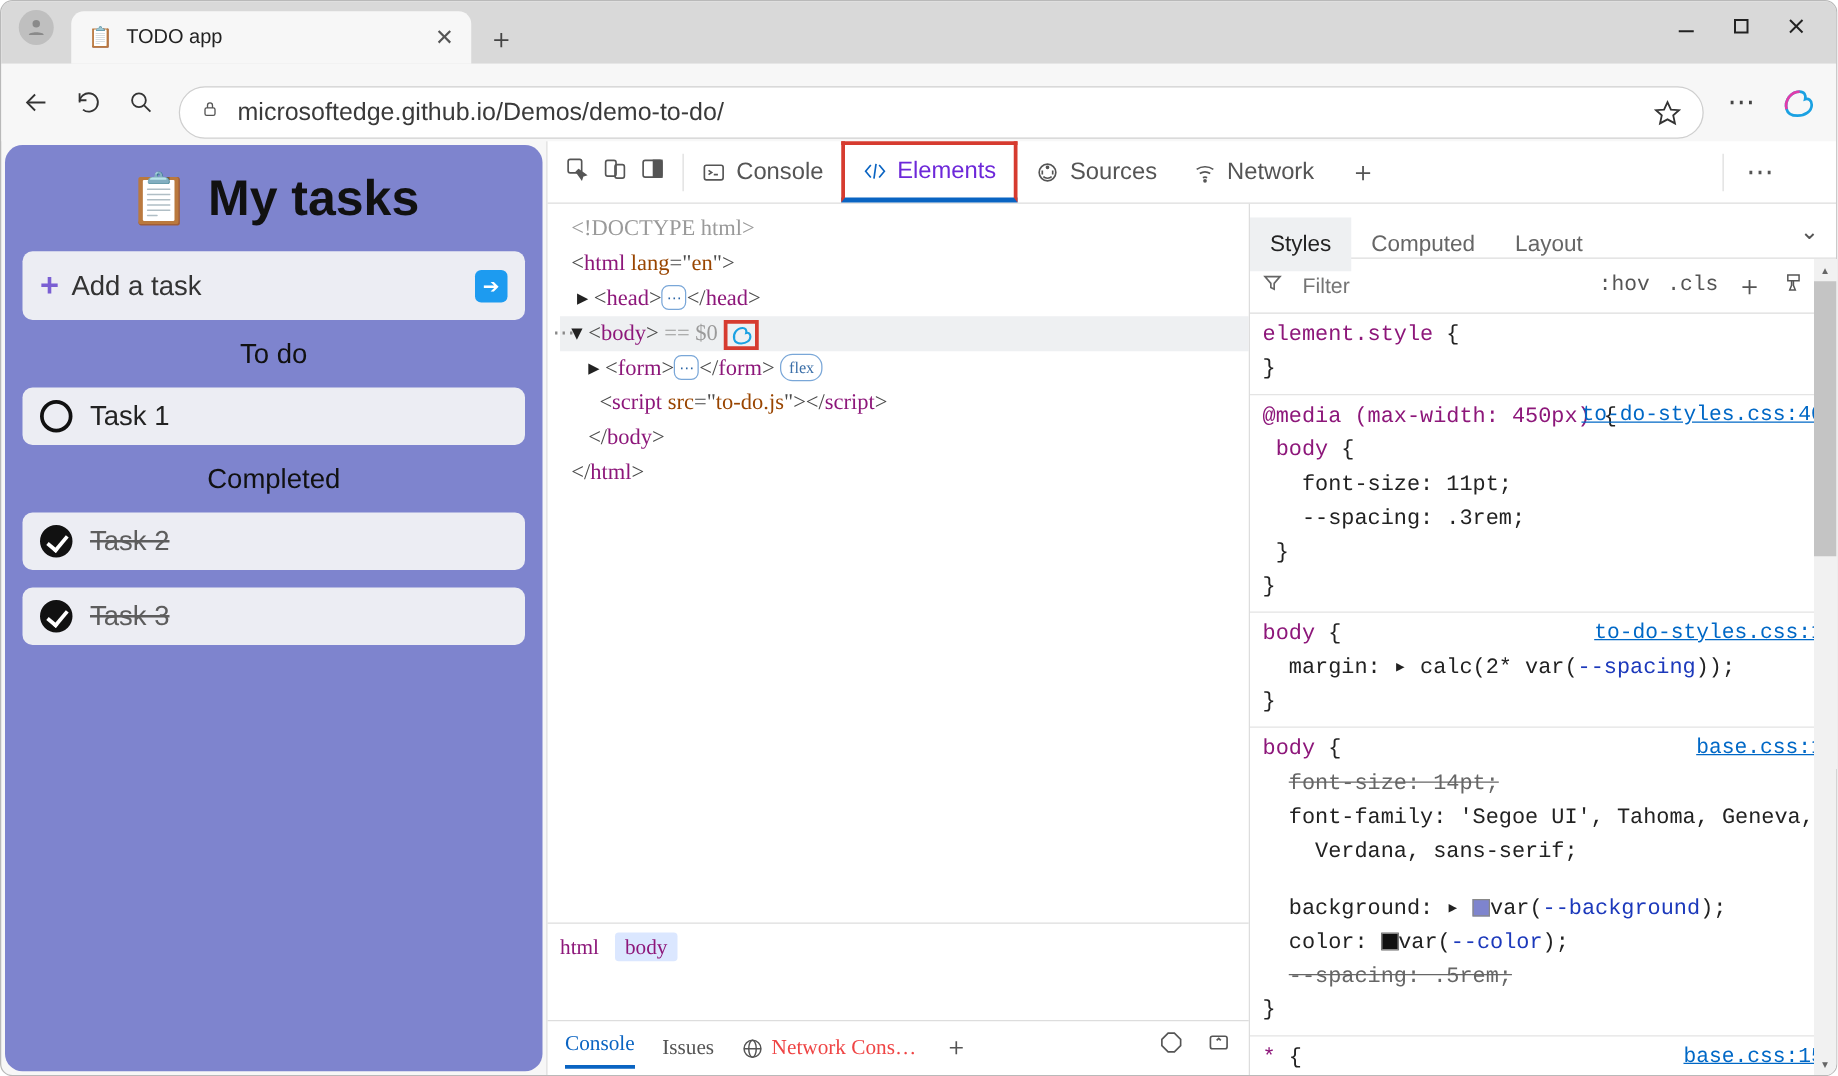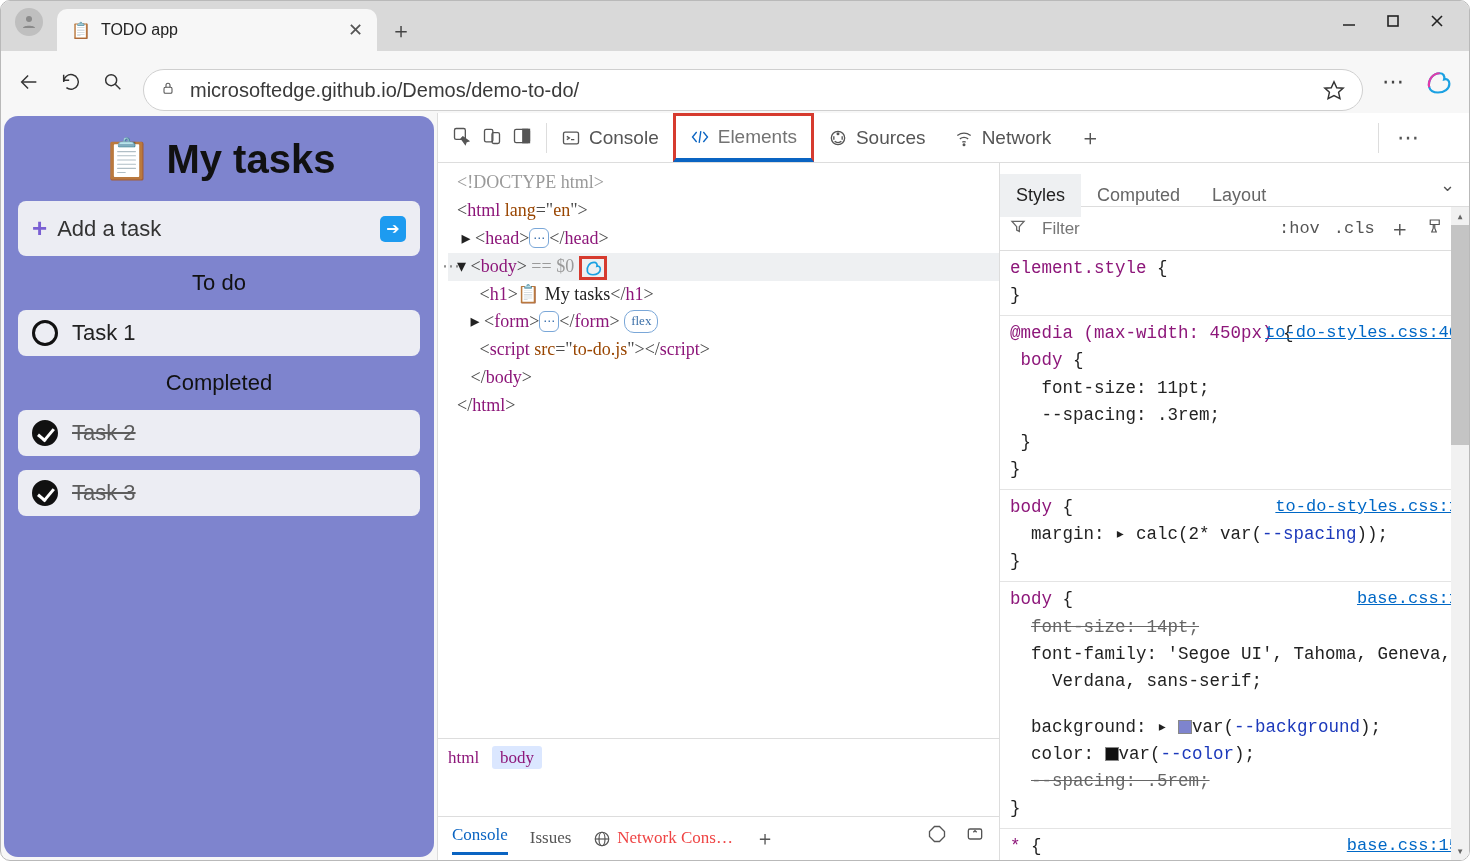--- a/index.html
+++ b/index.html
@@ -45,21 +45,21 @@
   .task .chk{width:26px;height:26px;border:3px solid #111;border-radius:50%;}
   .task.done .chk{background:#111;position:relative;}
   .task.done .chk::after{content:"";position:absolute;left:6px;top:2px;width:7px;height:13px;border:solid #fff;border-width:0 3px 3px 0;transform:rotate(40deg);}
   .task.done .label{text-decoration:line-through;color:#5d5d5d;}
   
   .devtools{flex:1;display:flex;flex-direction:column;background:#fff;border-left:1px solid #ddd;}
   .dt-top{display:flex;align-items:center;height:50px;border-bottom:1px solid #ddd;}
   .dt-top .grp{display:flex;align-items:center;gap:10px;padding:0 14px;height:100%;}
   .dt-top .sep{width:1px;height:30px;background:#ddd;}
   .dt-tab{display:flex;align-items:center;gap:8px;padding:0 14px;height:100%;font-size:19px;color:#555;}
-  .dt-tab.active{color:#737373;border:3px solid #d63b2f;border-bottom:4px solid #0a64c2;position:relative;justify-content:flex-end;}
+  .dt-tab.active{color:#6d28d9;border:3px solid #d63b2f;border-bottom:4px solid #0a64c2;position:relative;justify-content:flex-end;}
   .dt-tab svg,.grp svg{width:20px;height:20px;stroke:#555;fill:none;stroke-width:1.6;}
   .dt-top .right{margin-left:auto;display:flex;align-items:center;gap:18px;padding-right:14px;}
   .dt-body{flex:1;display:flex;min-height:0;}
   
   .dom{flex:1;display:flex;flex-direction:column;min-width:0;font-family:Liberation Serif, serif;font-size:18px;line-height:1.55;gap:39px;}
   .dom-tree{flex:1;overflow:auto;padding:6px 0 6px 10px;}
   .dom-tree .ln{white-space:pre;}
   .t-punc{color:#4a4a4a;} .t-tag{color:var(--code-tag);} .t-attr{color:var(--code-attr);} .t-fade{color:#9a9a9a;}
   .ln.sel{background:#eef0f2;position:relative;}
   .ln.sel::before{content:"⋯";position:absolute;left:-6px;color:#888;}
@@ -264,21 +264,20 @@
       <div class="dt-body">
 
         <div class="dom">
           <div class="dom-tree" id="dom-tree">
               <div class="ln ">  <span class="t-fade">&lt;!DOCTYPE html&gt;</span></div>
               <div class="ln ">  <span class="t-punc">&lt;</span><span class="t-tag">html</span> <span class="t-attr">lang</span><span class="t-punc">="</span><span class="t-attr">en</span><span class="t-punc">"&gt;</span></div>
               <div class="ln ">   ▸ <span class="t-punc">&lt;</span><span class="t-tag">head</span><span class="t-punc">&gt;</span><span class="dots">⋯</span><span class="t-punc">&lt;/</span><span class="t-tag">head</span><span class="t-punc">&gt;</span></div>
               <div class="ln sel">  ▾ <span class="t-punc">&lt;</span><span class="t-tag">body</span><span class="t-punc">&gt;</span> <span class="t-fade">== $0</span> <span class="copilot-badge"><svg viewBox="0 0 32 32">
                     <path d="M6 22c-2-8 4-16 12-16 4 0 6 3 5 7 3-1 6 1 6 5 0 6-6 10-13 10-5 0-9-2-10-6z" fill="none" stroke="#1ba1e2" stroke-width="3"></path>
                   </svg></span></div>
-              <div class="ln ">       <span class="t-punc">&lt;</span><span class="t-tag">h1</span><span class="t-punc">&gt;</span>📋 My tasks<span class="t-punc">&lt;/</span><span class="t-tag">h1</span><span class="t-punc">&gt;</span></div>
               <div class="ln ">     ▸ <span class="t-punc">&lt;</span><span class="t-tag">form</span><span class="t-punc">&gt;</span><span class="dots">⋯</span><span class="t-punc">&lt;/</span><span class="t-tag">form</span><span class="t-punc">&gt;</span> <span class="pill">flex</span></div>
               <div class="ln ">       <span class="t-punc">&lt;</span><span class="t-tag">script</span> <span class="t-attr">src</span><span class="t-punc">="</span><span class="t-attr">to-do.js</span><span class="t-punc">"&gt;</span><span class="t-punc">&lt;/</span><span class="t-tag">script</span><span class="t-punc">&gt;</span></div>
               <div class="ln ">     <span class="t-punc">&lt;/</span><span class="t-tag">body</span><span class="t-punc">&gt;</span></div>
               <div class="ln ">  <span class="t-punc">&lt;/</span><span class="t-tag">html</span><span class="t-punc">&gt;</span></div>
             </div>
           <div class="crumbs">
             <span>html</span>&nbsp;&nbsp;
             <span class="active">body</span>
           </div>
           <div class="drawer">

